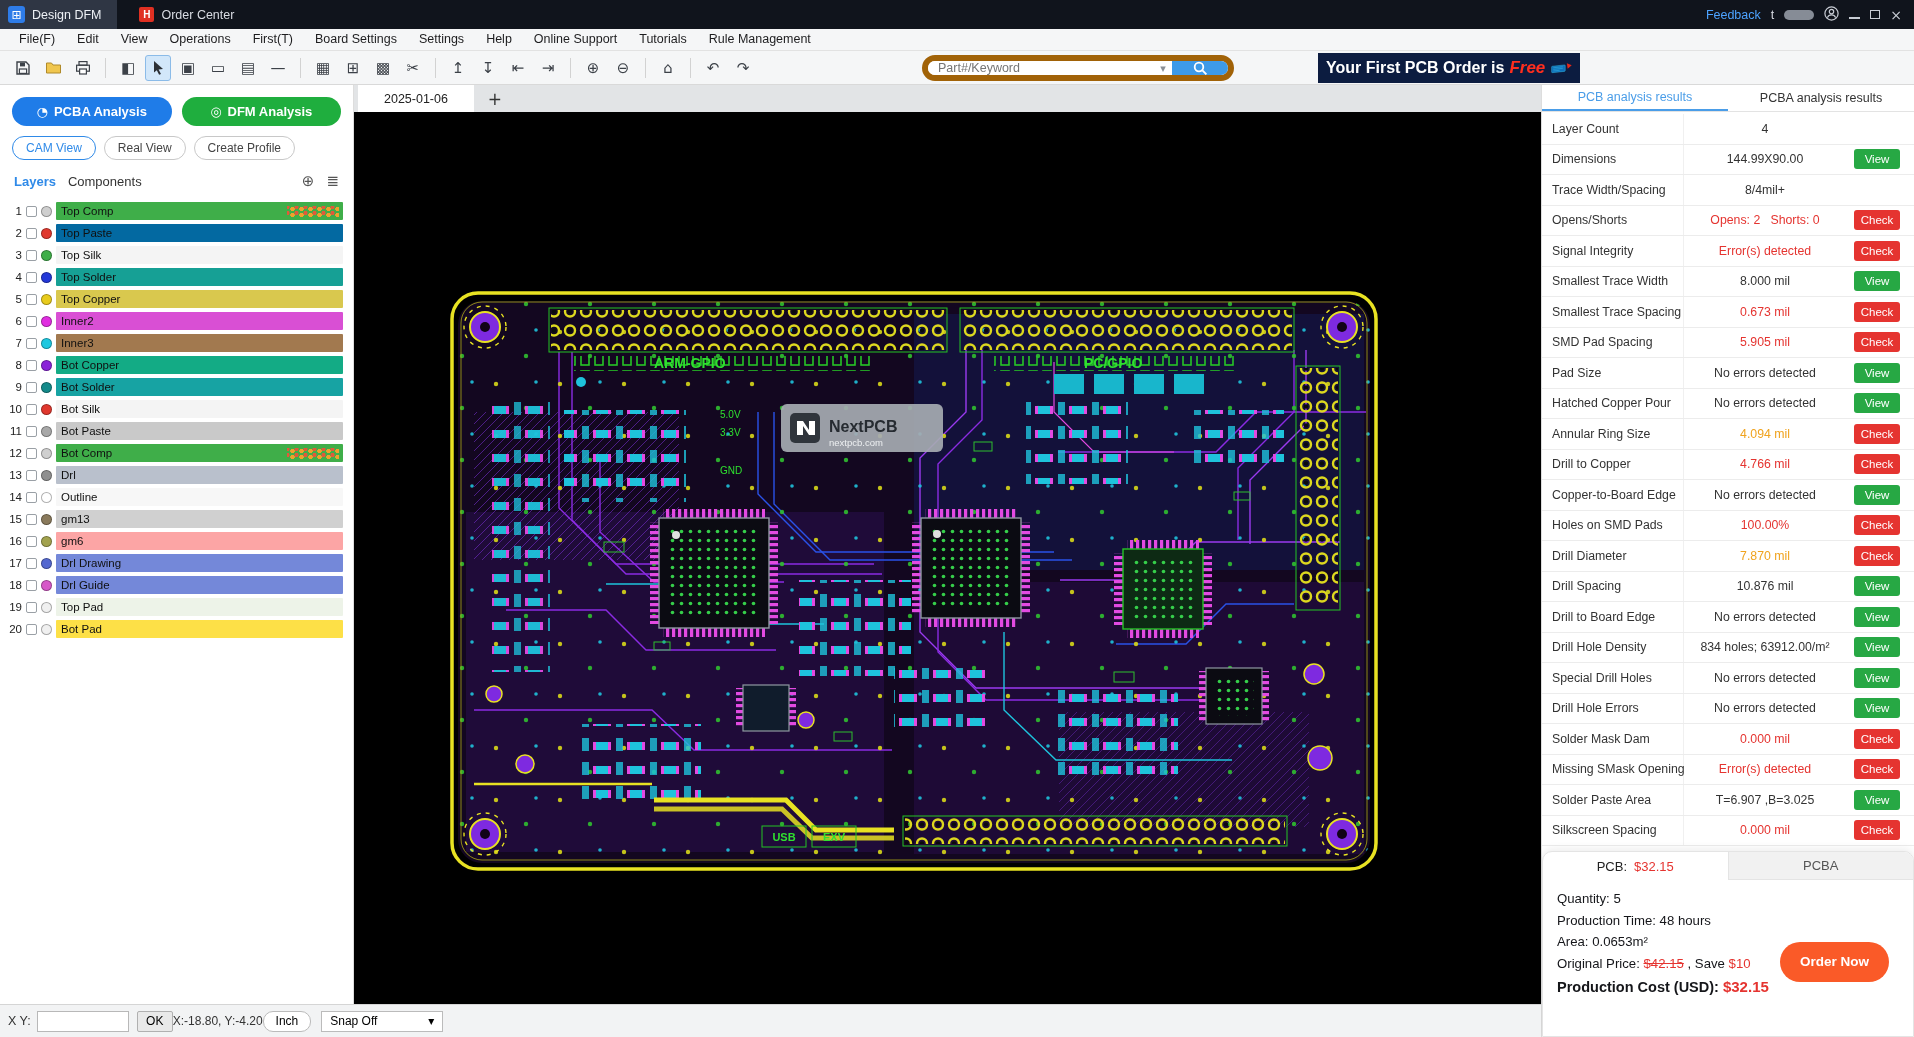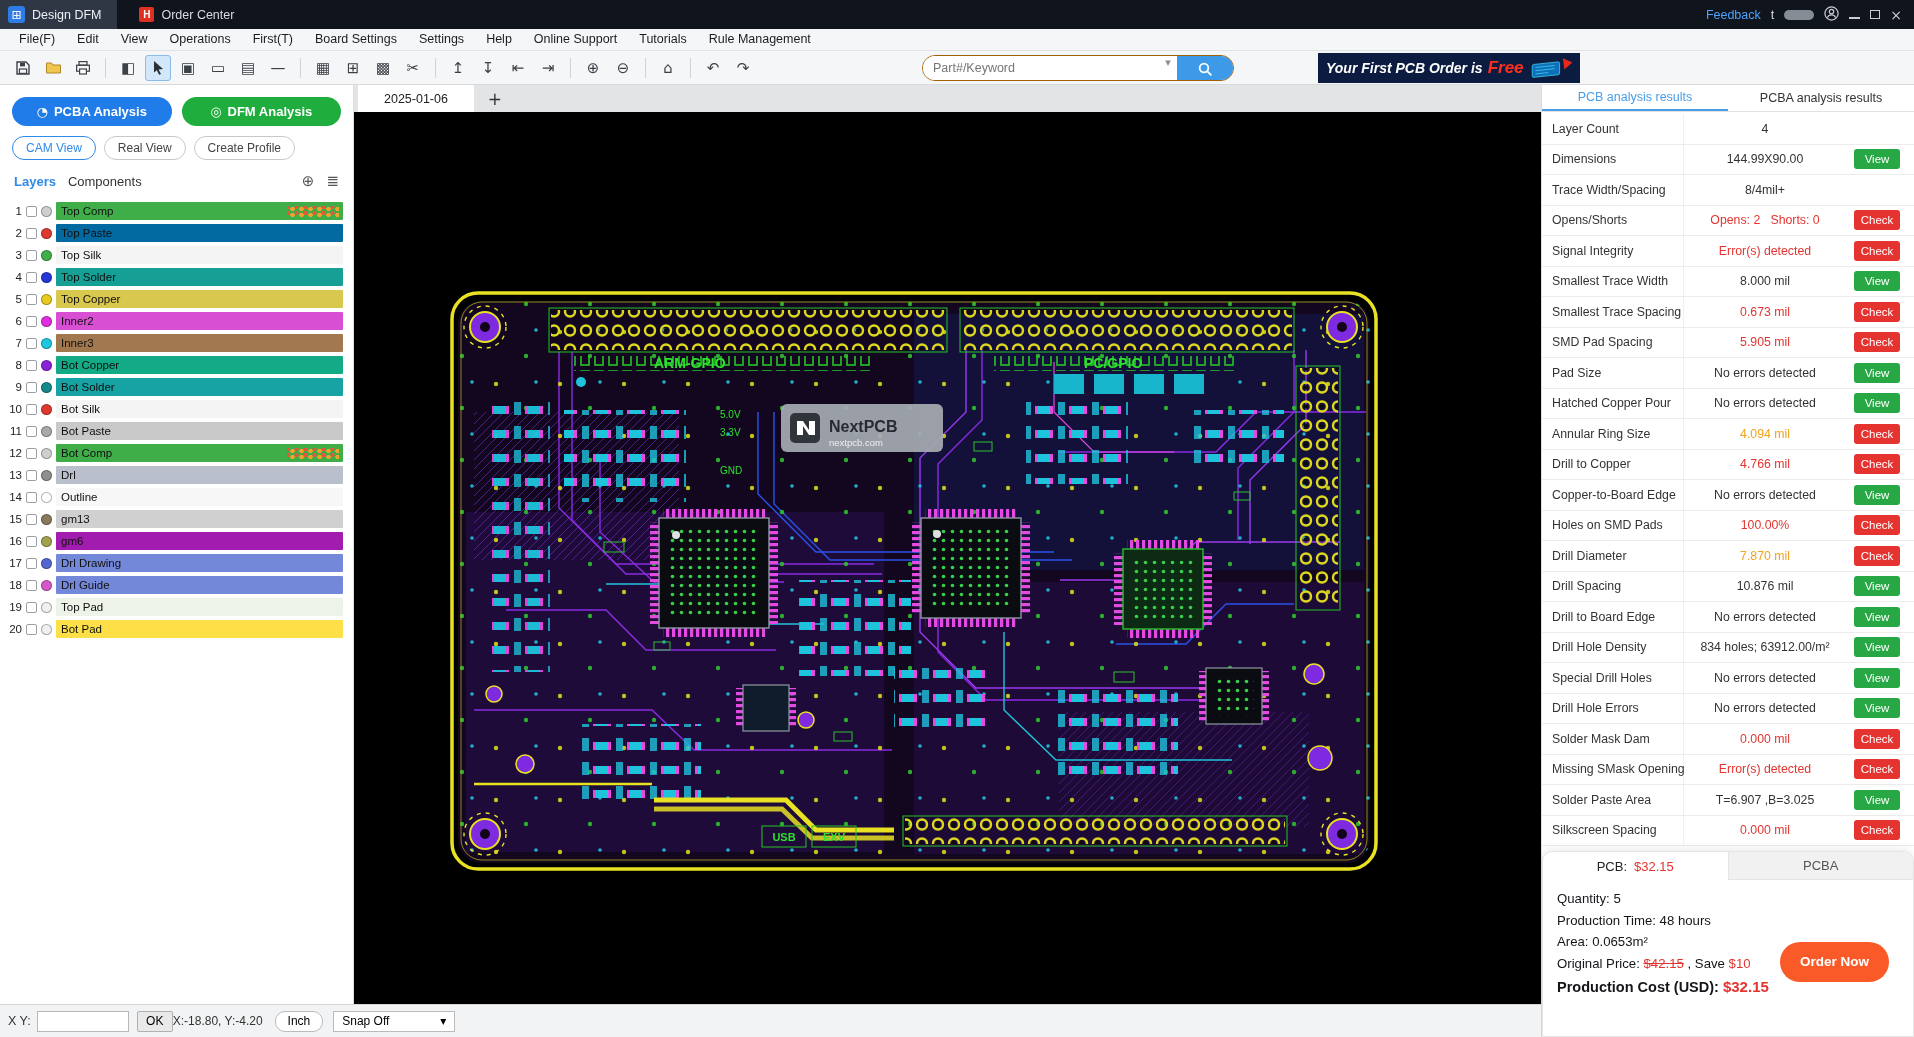--- a/index.html
+++ b/index.html
@@ -24,26 +24,26 @@
   
   .menubar{position:absolute;left:0;top:29px;width:1914px;height:22px;background:#f5f6f7;border-bottom:1px solid #e2e2e2;display:flex;align-items:flex-end;padding-left:8px}
   .menu-item{padding:0 11px;font-size:12.5px;color:#1d1d1f;height:22px;display:flex;align-items:center}
 
   
   .toolbar{position:absolute;left:0;top:51px;width:1914px;height:34px;background:#f5f6f7;border-bottom:1px solid #d9d9d9;display:flex;align-items:center;padding-left:8px}
   .tbtn{min-width:26px;height:26px;display:flex;align-items:center;justify-content:center;font-size:15px;color:#3c4148;border-radius:3px;margin:0 2px}
   .tbtn svg{display:block}
   .tbtn.active{background:#d2e7fa;border:1px solid #8bbbe8}
   .tsep{width:1px;height:20px;background:#d2d2d2;margin:0 7px}
-  .search-combo{position:absolute;left:922px;top:4px;width:312px;height:26px;border:1px solid #a16207;border-radius:13px;background:#fff;display:flex;overflow:hidden}
+  .search-combo{position:absolute;left:922px;top:4px;width:312px;height:26px;border:6px solid #a16207;border-radius:13px;background:#fff;display:flex;align-items:center;overflow:hidden}
   .search-input{flex:1;border:none;outline:none;padding:0 10px;font-size:12.5px;font-family:"Liberation Sans",sans-serif;color:#333}
   .search-caret{width:18px;color:#8a8f96;font-size:11px;text-align:center}
   .search-btn{width:56px;height:26px;background:#3d9ae8;display:flex;align-items:center;justify-content:center}
   .banner{position:absolute;left:1318px;top:2px;width:262px;height:30px;background:#0c1c40;display:flex;align-items:center;padding:0 8px;gap:5px;color:#fff;overflow:hidden}
-  .banner-text{font-size:14px;font-weight:bold;font-style:italic;white-space:nowrap}
+  .banner-text{font-size:16px;font-weight:bold;white-space:nowrap}
   .banner-free{font-size:17px;font-weight:bold;font-style:italic;color:#ff2e1e}
 
   
   .left-panel{position:absolute;left:0;top:85px;width:354px;bottom:33px;background:#fff;border-right:1px solid #ddd}
   .analysis-row{display:flex;gap:10px;padding:12px 12px 0}
   .pill-btn{flex:1;height:29px;border-radius:14.5px;color:#fff;font-size:13px;font-weight:bold;display:flex;align-items:center;justify-content:center;gap:6px}
   .pill-pcba{background:#1f7ce8}
   .pill-dfm{background:#1fae3e}
   .view-row{display:flex;gap:8px;padding:10px 12px 0}
   .view-pill{height:24px;border-radius:12px;font-size:12px;padding:0 13px;background:#fff;border:1px solid #c8c8c8;color:#444;display:flex;align-items:center}
@@ -92,21 +92,21 @@
   .red{color:#e53430}
   .cost-line{font-size:14.5px;font-weight:bold;margin-top:2px}
   .cost-value{color:#e53430;font-size:15px}
 
   
   .statusbar{position:absolute;left:0;bottom:0;width:1541px;height:33px;background:#f2f3f4;border-top:1px solid #d5d5d5;display:flex;align-items:center}
   .sb-label{font-size:12.5px;color:#333;margin-left:8px}
   .sb-input{width:92px;height:21px;border:1px solid #b8b8b8;background:#fff;margin-left:6px;font-family:"Liberation Sans",sans-serif;padding:0 4px;font-size:12px}
   .sb-ok{width:36px;height:21px;border:1px solid #b0b0b0;background:#e9e9e9;font-size:12px;display:flex;align-items:center;justify-content:center;margin-left:8px;border-radius:2px}
   .sb-mid{flex:1;text-align:center;font-size:12.5px;color:#333}
-  .sb-coords{font-size:12px;color:#333;margin-right:12px}
+  .sb-coords{font-size:12px;color:#333;margin-right:0}
   .sb-inch{height:21px;padding:0 12px;border:1px solid #bbb;background:#fff;border-radius:10px;font-size:12px;display:flex;align-items:center;margin-right:10px}
   .sb-snap{width:122px;height:21px;border:1px solid #bbb;background:#fff;display:flex;align-items:center;justify-content:space-between;padding:0 8px;font-size:12px;margin-right:10px}
 </style>
 </head>
 <body>
 
 <div class="titlebar">
   <div class="app-tab">
     <span class="app-icon icon">⊞</span>
     <span>Design DFM</span>
@@ -407,21 +407,21 @@
         <div class="lbar" style="background-color: rgb(208, 208, 208);">
           <span>gm13</span>
 
         </div>
       </div>
 
       <div class="layer-row">
         <span class="lnum">16</span>
         <span class="lchk"></span>
         <span class="lcirc" style="background-color: rgb(162, 162, 78);"></span>
-        <div class="lbar" style="background-color: #a21caf;">
+        <div class="lbar" style="background-color: #fca5a5;">
           <span>gm6</span>
 
         </div>
       </div>
 
       <div class="layer-row">
         <span class="lnum">17</span>
         <span class="lchk"></span>
         <span class="lcirc" style="background-color: rgb(84, 104, 208);"></span>
         <div class="lbar" style="background-color: rgb(116, 136, 217);">

